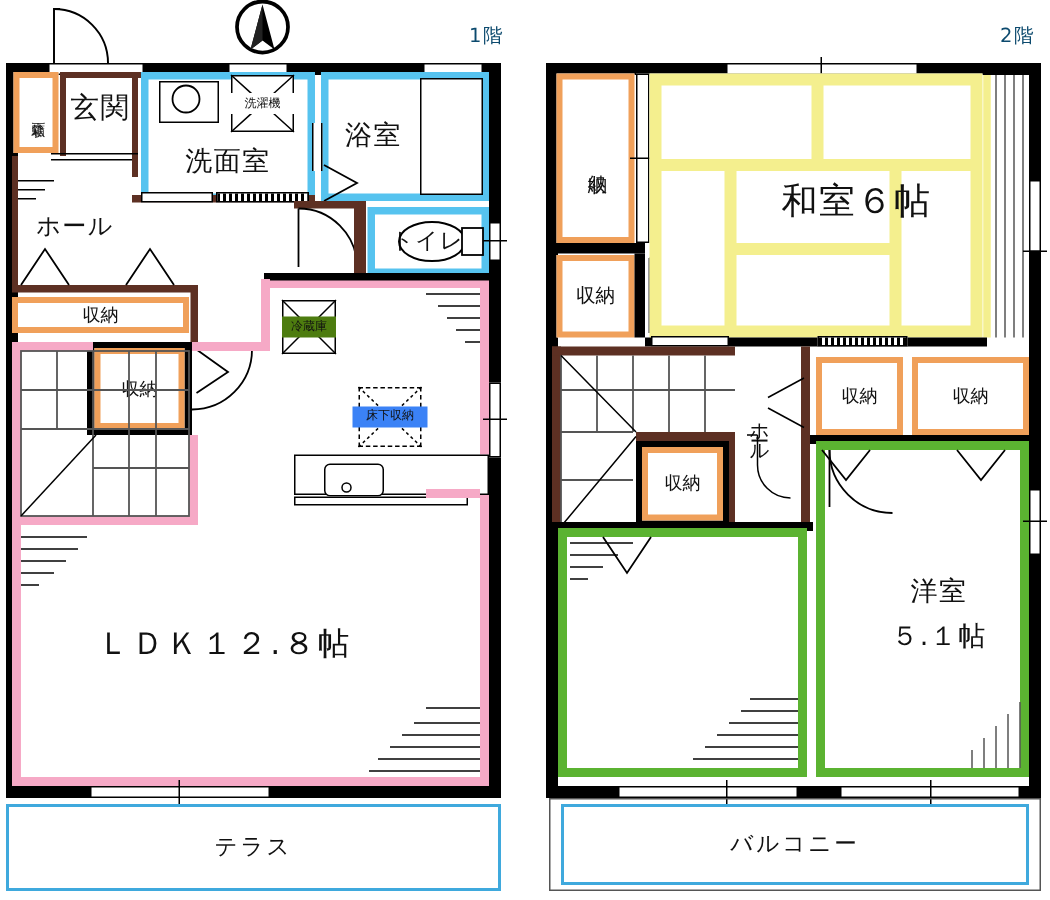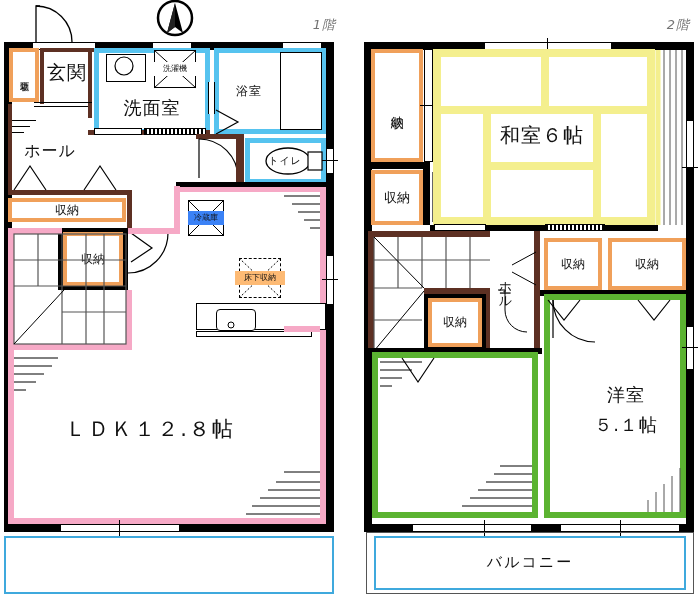--- a/index.html
+++ b/index.html
@@ -8,21 +8,21 @@
   #stage{position:relative;width:700px;height:600px;background:#fff;}
 
   .abs{position:absolute;box-sizing:border-box;}
 
   
   .lbl{position:absolute;box-sizing:border-box;display:flex;
        align-items:center;justify-content:center;text-align:center;
        color:#111;line-height:1.05;white-space:pre;pointer-events:none;}
   .lbl-v{writing-mode:vertical-rl;text-orientation:upright;white-space:pre;}
 
-  .floor-tag{font-size:13px;color:#737373;letter-spacing:1px;font-style:italic;}
+  .floor-tag{font-size:13px;color:#0c4a6e;letter-spacing:1px;}
 
   
   .wall-black{background:#000;}
   .wall-pink{background:#f6a9c6;}
   .wall-brown{background:#5d3023;}
   .wall-green{background:#5bb331;}
 
   
   .room{position:absolute;box-sizing:border-box;background:#fff;}
   .r-cyan  {border:5px solid #56c3ef;}
@@ -95,35 +95,35 @@
   </svg>
   <div class="lbl" style="left:154px;top:62px;width:42px;height:14px;font-size:8px;background:#fff;">洗濯機</div>
 
   <div class="abs wall-brown" style="left:88px;top:130px;width:122px;height:5px;"></div>
   <div class="thin" style="left:94px;top:128px;width:48px;height:7px;"></div>
   <div class="abs" style="left:144px;top:128px;width:62px;height:7px;background:#fff;border:1px solid #000;
               background-image:repeating-linear-gradient(90deg,#000 0 2px,#fff 2px 4px);"></div>
 
   <div class="room r-cyan" style="left:214px;top:48px;width:112px;height:86px;"></div>
   <div class="thin" style="left:280px;top:52px;width:42px;height:78px;"></div>
-  <div class="lbl" style="left:220px;top:78px;width:58px;height:26px;font-size:12px;letter-spacing:1px;">浴室</div>
+  <div class="lbl" style="left:220px;top:78px;width:58px;height:26px;font-size:18px;letter-spacing:1px;">浴室</div>
   <svg class="ov">
     <path d="M216 110 L238 122 L216 134" fill="none" stroke="#000" stroke-width="1.2"></path>
   </svg>
   <div class="abs" style="left:208px;top:82px;width:7px;height:32px;background:#fff;border-left:1px solid #000;border-right:1px solid #000;"></div>
 
   <div class="abs wall-brown" style="left:196px;top:134px;width:48px;height:5px;"></div>
   <div class="abs wall-brown" style="left:239px;top:134px;width:5px;height:48px;"></div>
   <svg class="ov">
     <path d="M199 139 L199 178 " fill="none" stroke="#000" stroke-width="1.2"></path>
     <path d="M199 139 A39 39 0 0 1 238 178" fill="none" stroke="#000" stroke-width="1.2"></path>
   </svg>
 
   <div class="room r-cyan" style="left:245px;top:138px;width:81px;height:46px;"></div>
-  <div class="lbl" style="left:248px;top:150px;width:74px;height:22px;font-size:10px;letter-spacing:1px;">トイレ</div>
+  <div class="lbl" style="left:248px;top:150px;width:74px;height:22px;font-size:15px;letter-spacing:1px;">トイレ</div>
   <svg class="ov">
     <ellipse cx="288" cy="161" rx="22" ry="13" fill="none" stroke="#000" stroke-width="1.3"></ellipse>
     <rect x="308" y="152" width="14" height="18" fill="#fff" stroke="#000" stroke-width="1.2"></rect>
   </svg>
   <div class="abs wall-brown" style="left:236px;top:138px;width:5px;height:46px;"></div>
   <div class="thin" style="left:326px;top:148px;width:8px;height:26px;"></div>
   <div class="hairline" style="left:322px;top:160px;width:16px;height:1px;"></div>
 
   <div class="abs wall-brown" style="left:8px;top:190px;width:124px;height:5px;"></div>
   <div class="abs wall-brown" style="left:127px;top:190px;width:5px;height:42px;"></div>
@@ -186,27 +186,27 @@
       <path d="M298 212 L320 212"></path>
         <path d="M304 220 L320 220"></path>
       <path d="M310 228 L320 228"></path>
     </g>
   </svg>
 
   <div class="thin" style="left:188px;top:200px;width:36px;height:36px;"></div>
   <svg class="ov">
     <path d="M188 200 L224 236 M224 200 L188 236" stroke="#000" stroke-width="1" fill="none"></path>
   </svg>
-  <div class="lbl" style="left:188px;top:211px;width:36px;height:14px;font-size:8px;background:#3b82f6;">冷蔵庫</div>
+  <div class="lbl" style="left:188px;top:211px;width:36px;height:14px;font-size:8px;background:#4d7c0f;">冷蔵庫</div>
 
   <div class="dash" style="left:239px;top:258px;width:42px;height:40px;"></div>
   <svg class="ov">
     <path d="M239 258 L281 298 M281 258 L239 298" stroke="#000" stroke-width="1" stroke-dasharray="2 2" fill="none"></path>
   </svg>
-  <div class="lbl" style="left:235px;top:271px;width:50px;height:14px;font-size:8px;background:#fdba74;font-family:Liberation Mono, monospace;">床下収納</div>
+  <div class="lbl" style="left:235px;top:271px;width:50px;height:14px;font-size:8px;background:#3b82f6;font-family:Liberation Mono, monospace;">床下収納</div>
 
   <div class="thin" style="left:196px;top:303px;width:130px;height:27px;"></div>
   <div class="thin" style="left:216px;top:309px;width:40px;height:22px;border-radius:4px;"></div>
   <svg class="ov">
     <circle cx="231" cy="325" r="3" fill="none" stroke="#000" stroke-width="1"></circle>
   </svg>
   <div class="thin" style="left:196px;top:331px;width:116px;height:6px;"></div>
   <div class="abs wall-pink" style="left:284px;top:326px;width:36px;height:6px;"></div>
 
   <div class="thin" style="left:326px;top:255px;width:8px;height:50px;"></div>
@@ -225,20 +225,21 @@
       <path d="M62 260 L126 260"></path>
         <path d="M62 286 L126 286"></path>
         <path d="M62 312 L126 312"></path>
       <path d="M86 234 L86 344"></path>
         <path d="M104 234 L104 344"></path>
     </g>
     <path d="M14 344 L64 290" stroke="#000" stroke-width="1" fill="none"></path>
   </svg>
 
   <div class="room r-blueline" style="left:4px;top:536px;width:330px;height:58px;"></div>
+  <div class="lbl" style="left:4px;top:536px;width:330px;height:58px;font-size:15px;letter-spacing:2px;">テラス</div>
 
   <div class="abs wall-black" style="left:364px;top:42px;width:330px;height:8px;"></div>
   <div class="abs wall-black" style="left:364px;top:42px;width:8px;height:490px;"></div>
   <div class="abs wall-black" style="left:686px;top:42px;width:8px;height:490px;"></div>
   <div class="abs wall-black" style="left:364px;top:524px;width:330px;height:8px;"></div>
 
   <div class="thin" style="left:484px;top:42px;width:128px;height:8px;"></div>
   <div class="hairline" style="left:547px;top:38px;width:1px;height:16px;"></div>
 
   <div class="room r-orange" style="left:371px;top:49px;width:52px;height:113px;"></div>
@@ -269,21 +270,21 @@
 
       <path d="M545 53 L545 110"></path>
 
       <path d="M487 110 L487 221"></path>
 
       <path d="M597 110 L597 221"></path>
 
       <path d="M487 166 L597 166"></path>
     </g>
   </svg>
-  <div class="lbl" style="left:487px;top:117px;width:110px;height:36px;font-size:20px;letter-spacing:1px;">和室６帖</div>
+  <div class="lbl" style="left:516px;top:117px;width:110px;height:36px;font-size:24px;letter-spacing:1px;">和室６帖</div>
 
   <svg class="ov">
     <g stroke="#555" stroke-width="1" fill="none">
       <path d="M664 50 L664 225"></path>
         <path d="M670 50 L670 225"></path>
       <path d="M676 50 L676 225"></path>
         <path d="M682 50 L682 225"></path>
     </g>
     <path d="M658 50 L658 225" stroke="#f4ef8e" stroke-width="5" fill="none"></path>
   </svg>

